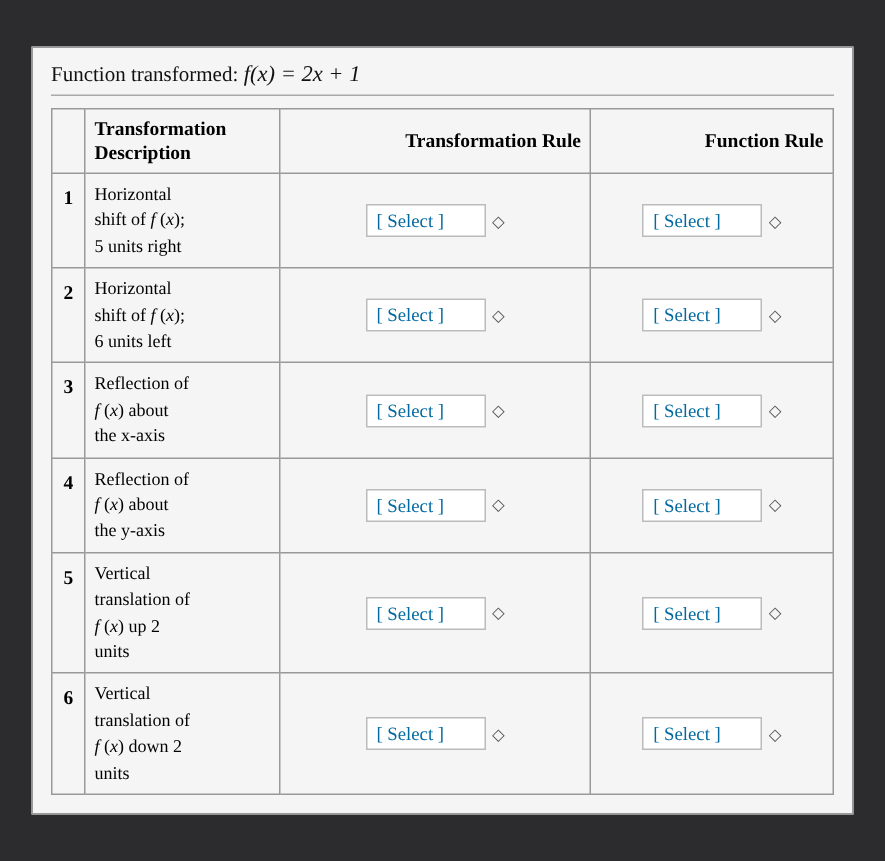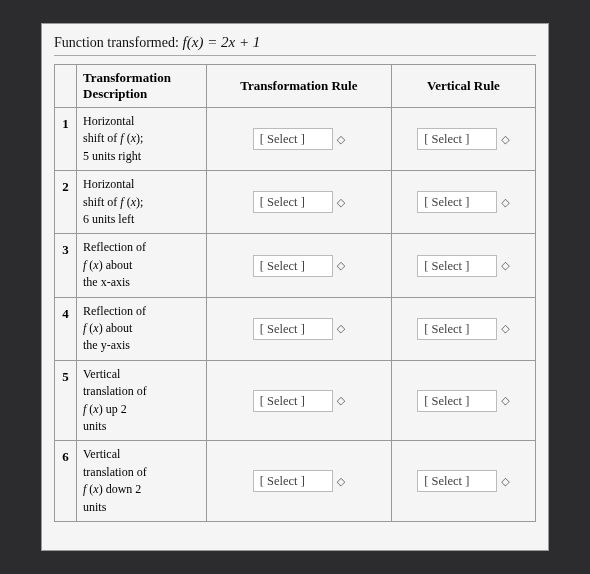--- a/index.html
+++ b/index.html
@@ -10,22 +10,22 @@
       justify-content: center;
       align-items: center;
       width: 590px;
       height: 574px;
       font-family: Georgia, 'Times New Roman', serif;
     }
 
     .card {
       background: #f5f5f5;
       border: 1.5px solid #999;
-      width: 508px;
-      padding: 10px 12px 28px 12px;
+      width: 548px;
+      padding: 10px 12px 12px 12px;
     }
 
     .function-title {
       font-size: 15px;
       font-style: italic;
       margin-bottom: 8px;
       color: #111;
       border-bottom: 1px solid #aaa;
       padding-bottom: 4px;
     }
@@ -41,21 +41,21 @@
       font-size: 13px;
       border-radius: 24px;
     }
 
     th, td {
       border: 1px solid #999;
       vertical-align: middle;
     }
 
     thead th {
-      text-align: center;
+      text-align: right;
       font-style: normal;
       font-weight: bold;
       font-size: 13px;
       padding: 5px 6px;
       background: #f5f5f5;
     }
 
     td.row-num {
       text-align: center;
       width: 22px;
@@ -88,21 +88,21 @@
     }
 
     select {
       appearance: none;
       -webkit-appearance: none;
       border: 1px solid #bbb;
       background: #fff;
       font-size: 12.5px;
       font-family: Georgia, serif;
       padding: 3px 6px;
-      color: #404040;
+      color: #0369a1;
       cursor: pointer;
       min-width: 80px;
     }
 
     .chevron {
       font-size: 11px;
       color: #555;
       cursor: pointer;
       user-select: none;
     }
@@ -124,21 +124,21 @@
     <span class="label">Function transformed:</span>
     <em> f(x) = 2x + 1</em>
   </div>
 
   <table>
     <thead>
       <tr>
         <th></th>
         <th class="th-left">Transformation Description</th>
         <th>Transformation Rule</th>
-        <th>Vertical Rule</th>
+        <th>Function Rule</th>
       </tr>
     </thead>
     <tbody id="table-body">
     <tr>
           <td class="row-num">1</td>
           <td class="desc"><span>Horizontal</span><br><span>shift of <em>f</em> (<em>x</em>);</span><br><span>5 units right</span></td>
           <td class="select-cell">
             <div class="select-wrapper">
               <select><option>[ Select ]</option></select>
               <span class="chevron">◇</span>

